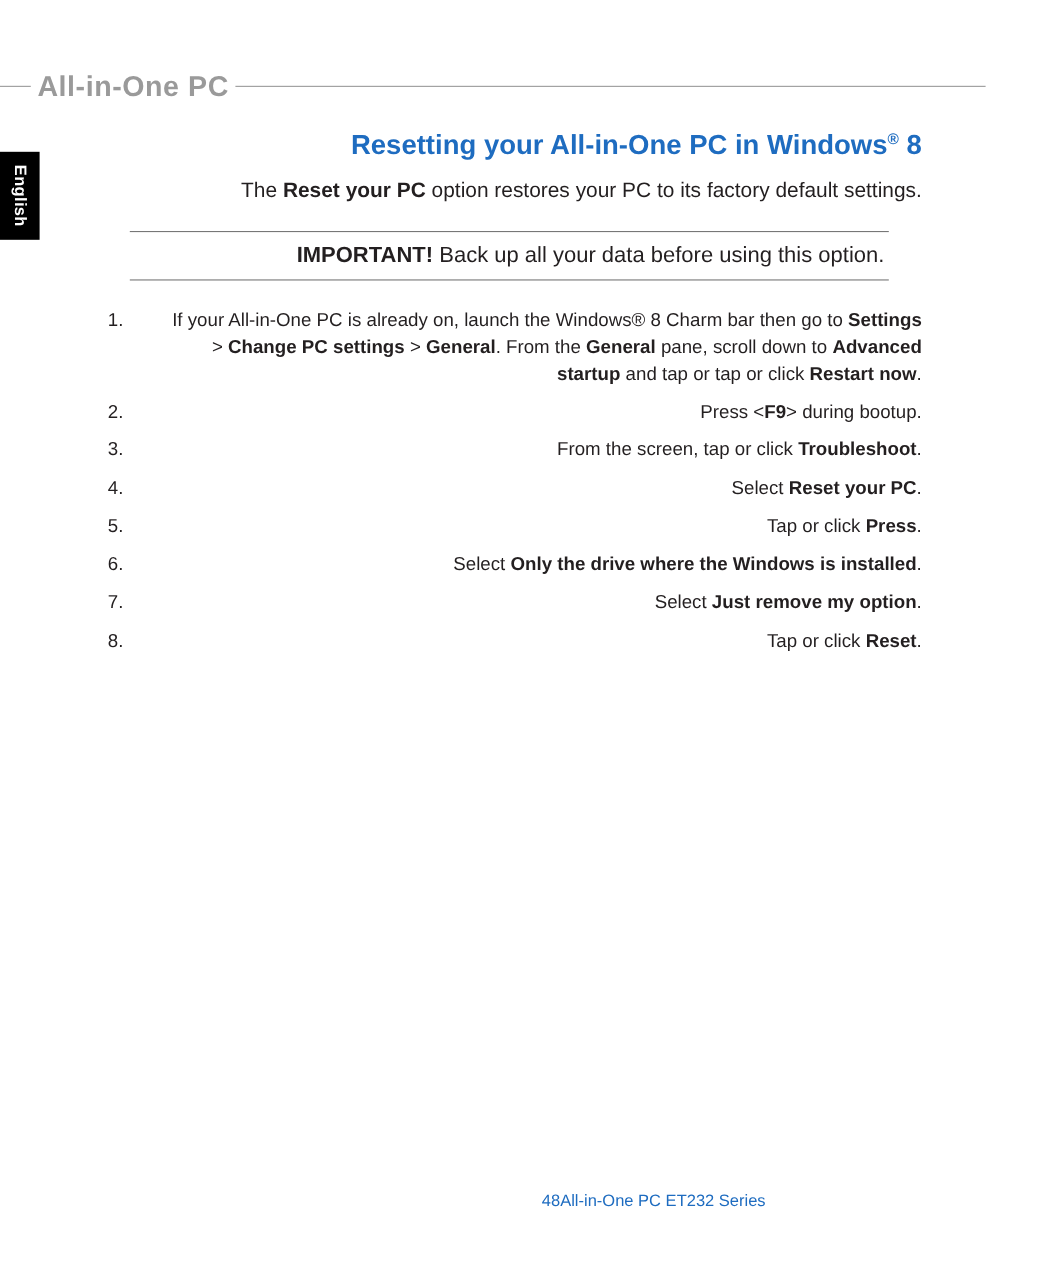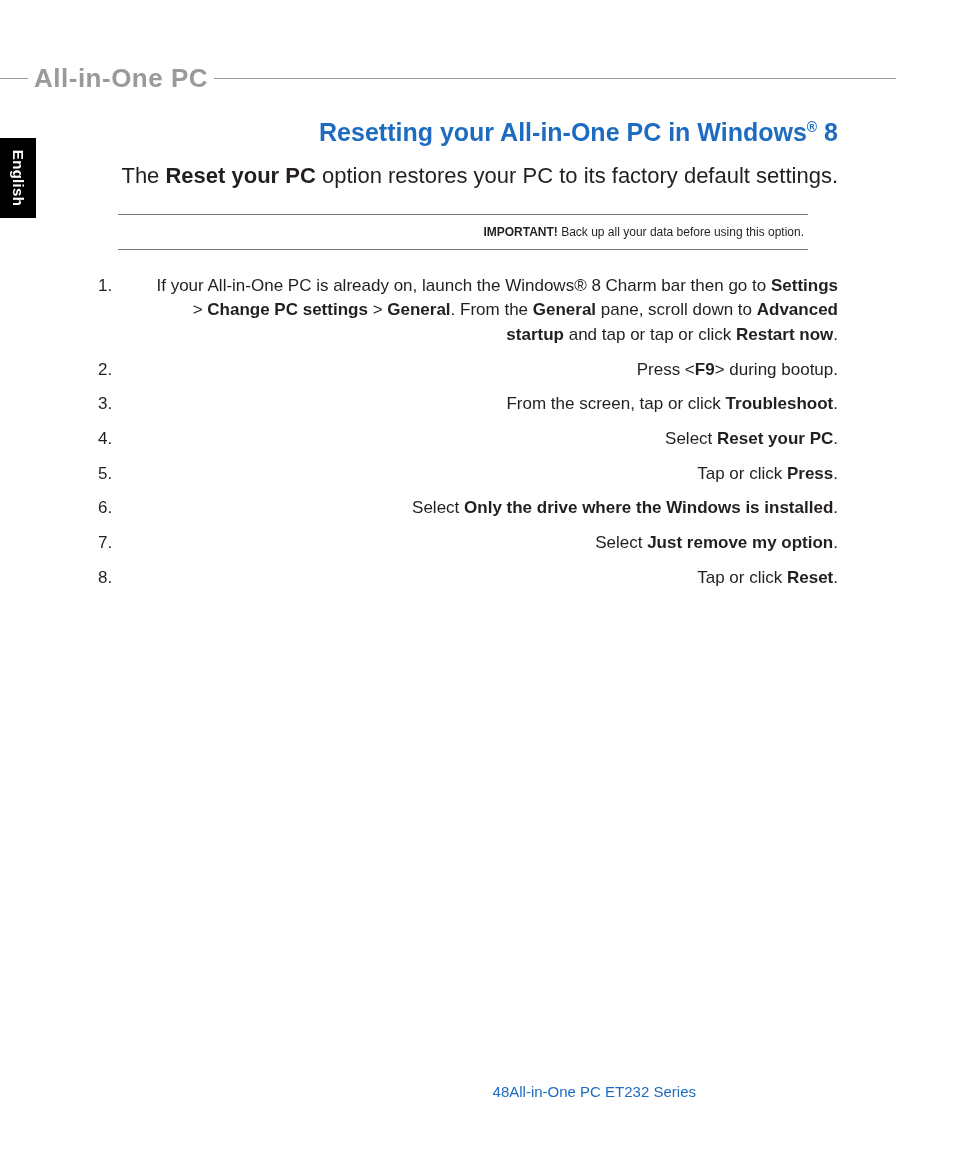--- a/index.html
+++ b/index.html
@@ -7,23 +7,23 @@
   .page { position: relative; width: 754px; height: 1155px; padding-left: 29px; }
   .header-rule { position: absolute; top: 63px; left: 0; width: 896px; display: flex; align-items: center; }
   .header-rule .line-left { flex: 0 0 28px; height: 1px; background: #999; }
   .header-rule .label { color: #9a9a9a; font-size: 26px; font-weight: 600; letter-spacing: 0.5px; padding: 0 6px; font-family: "Segoe UI", Arial, sans-serif; }
   .header-rule .line-right { flex: 1; height: 1px; background: #999; }
   .side-tab { position: absolute; top: 138px; left: 0; width: 36px; height: 80px; background: #000; color: #fff; }
   .side-tab span { position: absolute; left: 50%; top: 50%; transform: translate(-50%,-50%) rotate(90deg); transform-origin: center; font-weight: 700; font-size: 15px; letter-spacing: 0.3px; }
   .content { position: absolute; top: 118px; left: 98px; width: 740px; text-align: right; }
   h1 { color: #1e6cc0; font-family: Verdana, Geneva, sans-serif; font-weight: 700; font-size: 25px; margin-bottom: 14px; }
   h1 sup { font-size: 14px; vertical-align: super; }
-  .intro { font-size: 22px; line-height: 1.4; margin-bottom: 22px; }
+  .intro { font-size: 19px; line-height: 1.4; margin-bottom: 22px; }
   .intro b { font-weight: 700; }
-  .important-box { margin: 0 30px 24px 20px; border-top: 1px solid #777; border-bottom: 1px solid #777; padding: 10px 4px; font-size: 12px; }
+  .important-box { margin: 0 30px 24px 20px; border-top: 1px solid #777; border-bottom: 1px solid #777; padding: 10px 4px; font-size: 20px; }
   .important-box b { font-weight: 700; }
   .sub-heading { font-weight: 700; font-size: 17px; margin-bottom: 12px; }
   ol.steps { list-style: none; counter-reset: step; }
   ol.steps > li { position: relative; padding-left: 38px; font-size: 17px; line-height: 1.45; margin-bottom: 10px; }
   ol.steps > li::before { counter-increment: step; content: counter(step) "."; position: absolute; left: 0; top: 0; }
   ol.steps p { margin-top: 14px; margin-left: 14px; }
   .footer { position: absolute; bottom: 55px; left: 48px; right: 58px; display: flex; justify-content: flex-end; font-size: 15px; color: #1e6cc0; }
 </style>
 </head>
 <body>

